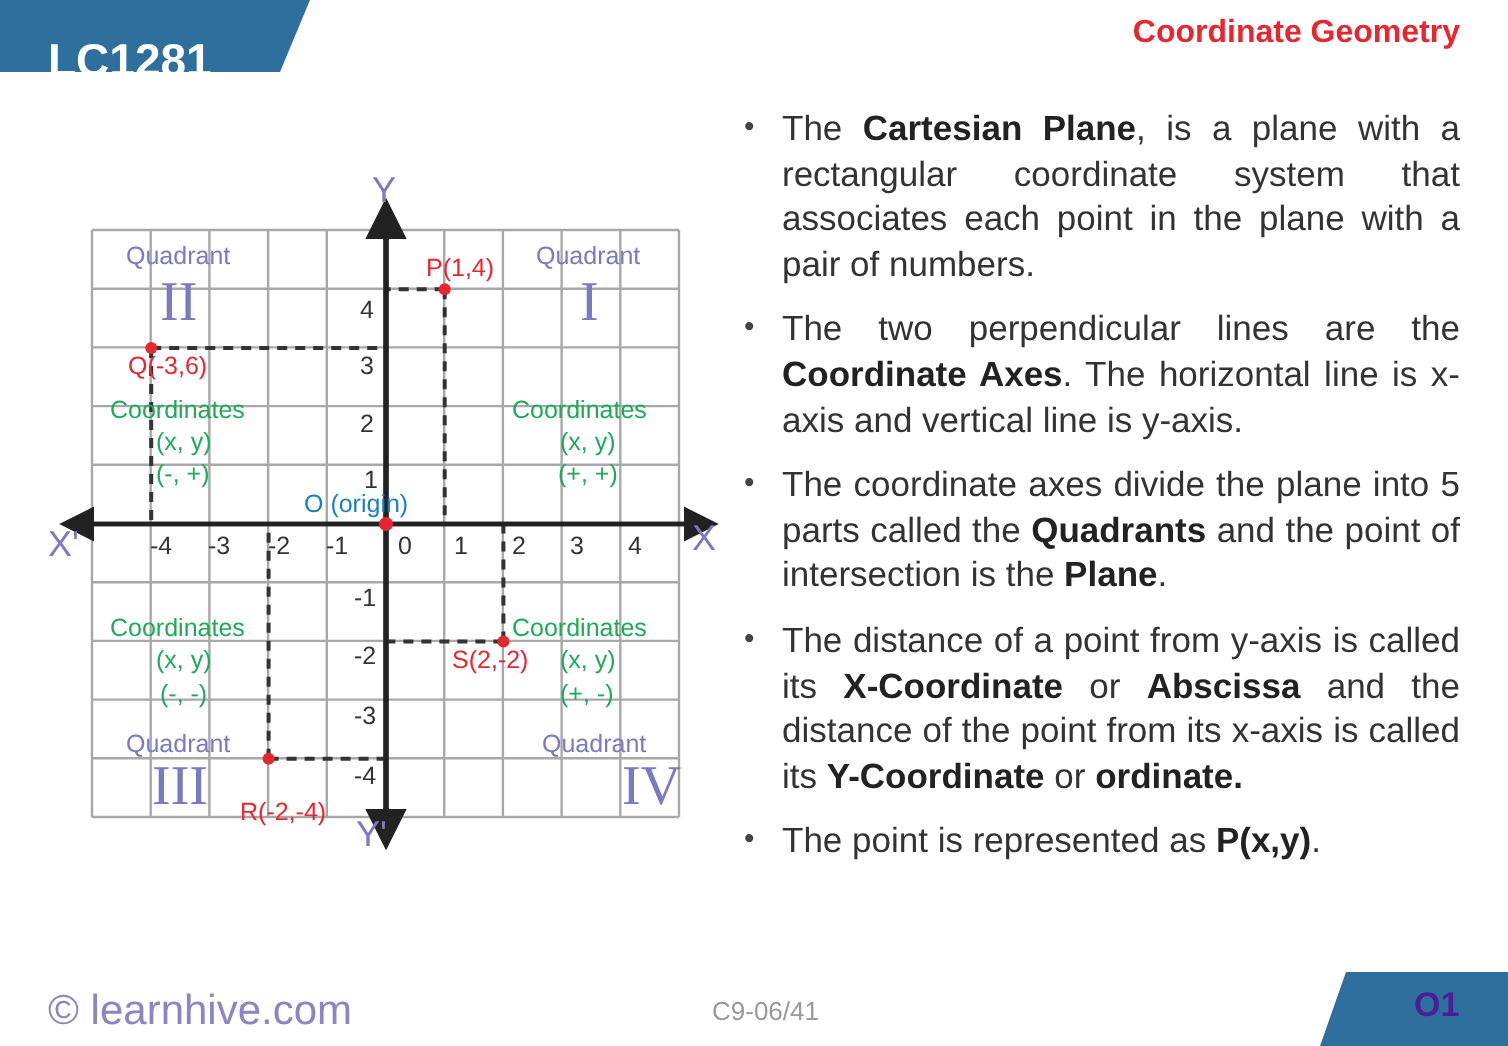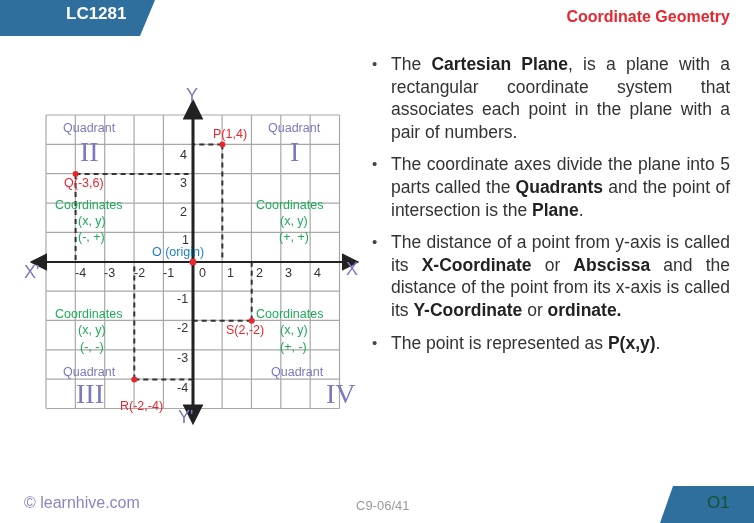--- a/index.html
+++ b/index.html
@@ -1,44 +1,44 @@
 <!DOCTYPE html>
 <html><head>
 <meta charset="utf-8">
 <style>
   html, body { margin:0; padding:0; }
   body { width:754px; height:523px; position:relative; background:#ffffff; overflow:hidden;
          font-family:"Liberation Sans", sans-serif; }
   .hdr-band { position:absolute; left:0; top:0; width:155px; height:36px; background:#2e6f9e;
               clip-path:polygon(0 0, 155px 0, 140px 36px, 0 36px); }
-  .hdr-code { position:absolute; left:24px; top:4px; color:#fff; font-weight:bold; font-size:17px;margin-left:42px; }
+  .hdr-code { position:absolute; left:24px; top:17px; color:#fff; font-weight:bold; font-size:23px; }
   .hdr-title { position:absolute; right:24px; top:8px; color:#e8262f; font-weight:bold; font-size:16px; }
 
   .plane { position:absolute; left:0; top:0; width:370px; height:440px; }
   .plane svg { position:absolute; left:0; top:0; }
   .lbl { position:absolute; white-space:nowrap; font-size:12.5px; line-height:14px; }
   .quad { color:#7b79bf; }
   .roman { color:#7b79bf; font-family:"Liberation Serif", serif; font-size:28px; line-height:28px; }
   .green { color:#1faa5a; }
   .red { color:#e8262f; }
   .blue { color:#1d7fc2; }
   .tick { color:#333; font-size:12.5px; }
   .axisname { color:#7b79bf; font-size:18px; }
 
   .bullets { position:absolute; left:372px; top:53px; width:358px; margin:0; padding:0; list-style:none;
              color:#333; font-size:17.5px; line-height:22.6px; }
   .bullets li { position:relative; padding-left:19px; margin-bottom:10px; text-align:justify; }
   .bullets li::before { content:"•"; position:absolute; left:0; top:0; font-size:15px; color:#444; }
   .bullets b { font-weight:bold; color:#222; }
 
-  .ftr-left { position:absolute; left:24px; top:494px; color:#8a86c4; font-size:16px; }
+  .ftr-left { position:absolute; left:24px; top:494px; color:#8a86c4; font-size:21px; }
   .ftr-mid { position:absolute; left:356px; top:498px; color:#9a9a9a; font-size:13px; }
   .ftr-band { position:absolute; left:660px; top:486px; width:94px; height:37px; background:#2e6f9e;
               clip-path:polygon(13px 0, 94px 0, 94px 37px, 0 37px); }
-  .ftr-page { position:absolute; left:707px; top:493px; color:#14532d; font-weight:normal; font-size:17px; }
+  .ftr-page { position:absolute; left:707px; top:493px; color:#4c1d95; font-weight:bold; font-size:17px; }
 </style>
 </head>
 <body>
 
 <div class="hdr-band"></div>
 <div class="hdr-code">LC1281</div>
 <div class="hdr-title">Coordinate Geometry</div>
 
 <div class="plane">
   <svg width="370" height="440">
@@ -134,30 +134,31 @@
   <div class="lbl green" style="left:55px;top:307px;">Coordinates</div>
   <div class="lbl green" style="left:78px;top:323px;">(x, y)</div>
   <div class="lbl green" style="left:80px;top:340px;">(-, -)</div>
   <div class="lbl quad" style="left:63px;top:365px;">Quadrant</div>
   <div class="lbl roman" style="left:76px;top:380px;">III</div>
 
   <div class="lbl green" style="left:256px;top:307px;">Coordinates</div>
   <div class="lbl green" style="left:280px;top:323px;">(x, y)</div>
   <div class="lbl green" style="left:280px;top:340px;">(+, -)</div>
   <div class="lbl quad" style="left:271px;top:365px;">Quadrant</div>
-  <div class="lbl roman" style="left:290px;top:380px;padding-left:36px;">IV</div>
+  <div class="lbl roman" style="left:275px;top:380px;padding-left:36px;">IV</div>
 
   <div class="lbl red" style="left:213px;top:127px;text-align:right;">P(1,4)</div>
   <div class="lbl red" style="left:64px;top:176px;">Q(-3,6)</div>
   <div class="lbl red" style="left:120px;top:383px;margin-top:16px;">R(-2,-4)</div>
   <div class="lbl red" style="left:226px;top:323px;">S(2,-2)</div>
 </div>
 
 <ul class="bullets" id="bullets">
     <li><span>The </span><b>Cartesian Plane</b><span>, is a plane with a rectangular coordinate system that associates each point in the plane with a pair of numbers.</span></li>
+    <li><span>The two perpendicular lines are the </span><b>Coordinate Axes</b><span>. The horizontal line is x-axis and vertical line is y-axis.</span></li>
     <li><span>The coordinate axes divide the plane into 5 parts called the </span><b>Quadrants</b><span> and the point of intersection is the </span><b>Plane</b><span>.</span></li>
     <li><span>The distance of a point from y-axis is called its </span><b>X-Coordinate</b><span>  or </span><b>Abscissa</b><span> and the distance of the point from its x-axis is called its </span><b>Y-Coordinate</b><span> or </span><b>ordinate.</b></li>
     <li><span>The point is represented as </span><b>P(x,y)</b><span>.</span></li>
   </ul>
 
 <div class="ftr-left">© learnhive.com</div>
 <div class="ftr-mid">C9-06/41</div>
 <div class="ftr-band"></div>
 <div class="ftr-page">O1</div>
 

